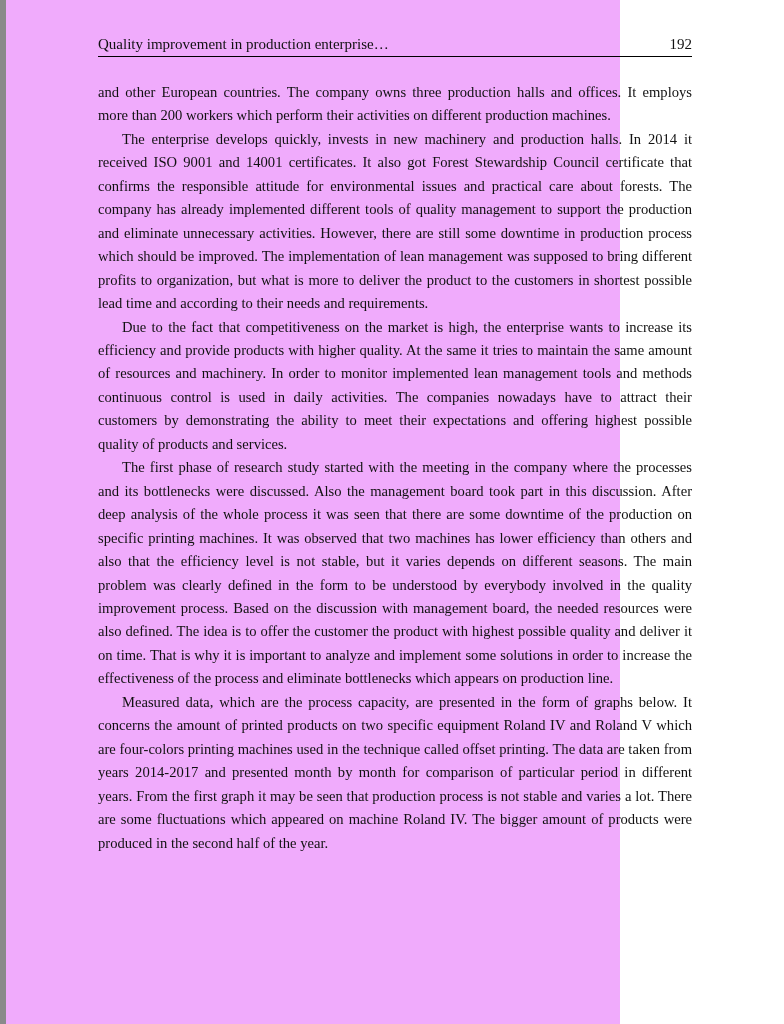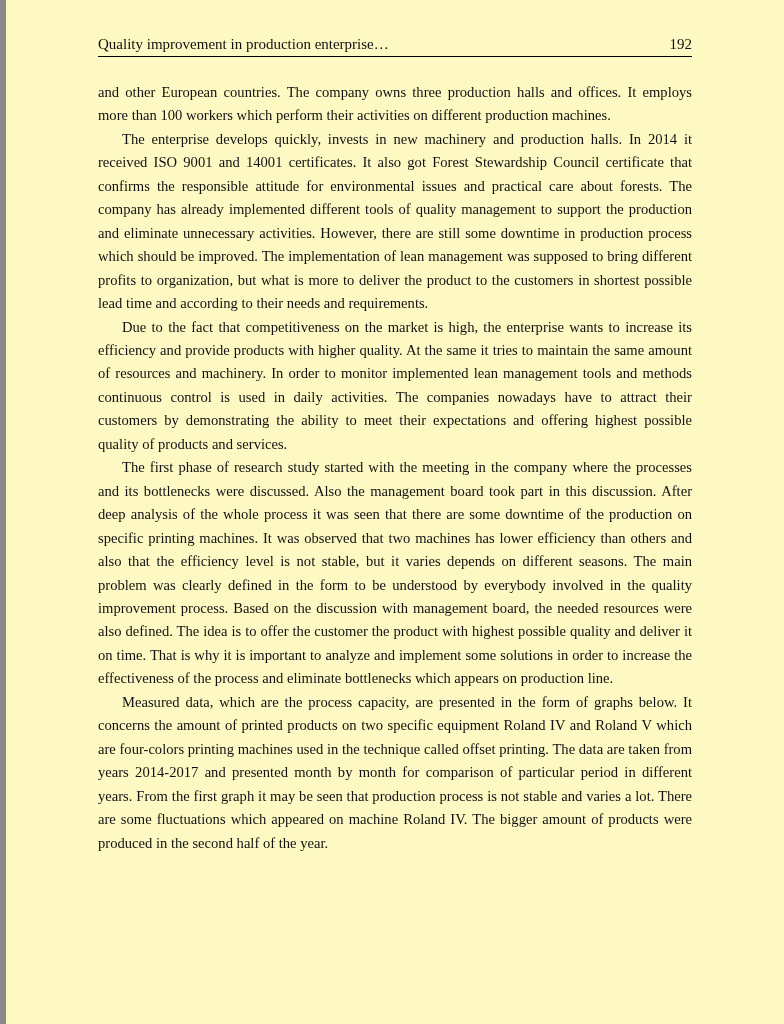--- a/index.html
+++ b/index.html
@@ -5,23 +5,23 @@
     html, body {
       margin: 0;
       padding: 0;
       width: 784px;
       height: 1024px;
       overflow: hidden;
       background: #ffffff;
     }
     .page {
       position: relative;
-      width: 784px;
+      width: 620px;
       height: 1024px;
-      background: #fef9c3;
+      background: #f0abfc;
     }
     .left-strip {
       position: absolute;
       left: 0;
       top: 0;
       width: 6px;
       height: 1024px;
       background: #8a8a8a;
     }
     .running-head {
@@ -69,19 +69,19 @@
 
 <div class="page">
   <div class="left-strip"></div>
 
   <div class="running-head">
     <span class="title">Quality improvement in production enterprise…</span>
     <span class="pageno">192</span>
   </div>
 
   <div class="body-text">
-    <p class="noindent">and other European countries. The company owns three production halls and offices. It employs more than 100 workers which perform their activities on different production machines.</p>
+    <p class="noindent">and other European countries. The company owns three production halls and offices. It employs more than 200 workers which perform their activities on different production machines.</p>
     <p>The enterprise develops quickly, invests in new machinery and production halls. In 2014 it received ISO 9001 and 14001 certificates. It also got Forest Stewardship Council certificate that confirms the responsible attitude for environmental issues and practical care about forests. The company has already implemented different tools of quality management to support the production and eliminate unnecessary activities. However, there are still some downtime in production process which should be improved. The implementation of lean management was supposed to bring different profits to organization, but what is more to deliver the product to the customers in shortest possible lead time and according to their needs and requirements.</p>
     <p>Due to the fact that competitiveness on the market is high, the enterprise wants to increase its efficiency and provide products with higher quality. At the same it tries to maintain the same amount of resources and machinery. In order to monitor implemented lean management tools and methods continuous control is used in daily activities. The companies nowadays have to attract their customers by demonstrating the ability to meet their expectations and offering highest possible quality of products and services.</p>
     <p>The first phase of research study started with the meeting in the company where the processes and its bottlenecks were discussed. Also the management board took part in this discussion. After deep analysis of the whole process it was seen that there are some downtime of the production on specific printing machines. It was observed that two machines has lower efficiency than others and also that the efficiency level is not stable, but it varies depends on different seasons. The main problem was clearly defined in the form to be understood by everybody involved in the quality improvement process. Based on the discussion with management board, the needed resources were also defined. The idea is to offer the customer the product with highest possible quality and deliver it on time. That is why it is important to analyze and implement some solutions in order to increase the effectiveness of the process and eliminate bottlenecks which appears on production line.</p>
     <p>Measured data, which are the process capacity, are presented in the form of graphs below. It concerns the amount of printed products on two specific equipment Roland IV and Roland V which are four-colors printing machines used in the technique called offset printing. The data are taken from years 2014-2017 and presented month by month for comparison of particular period in different years. From the first graph it may be seen that production process is not stable and varies a lot. There are some fluctuations which appeared on machine Roland IV. The bigger amount of products were produced in the second half of the year.</p>
   </div>
 </div>
 
 </body></html>

